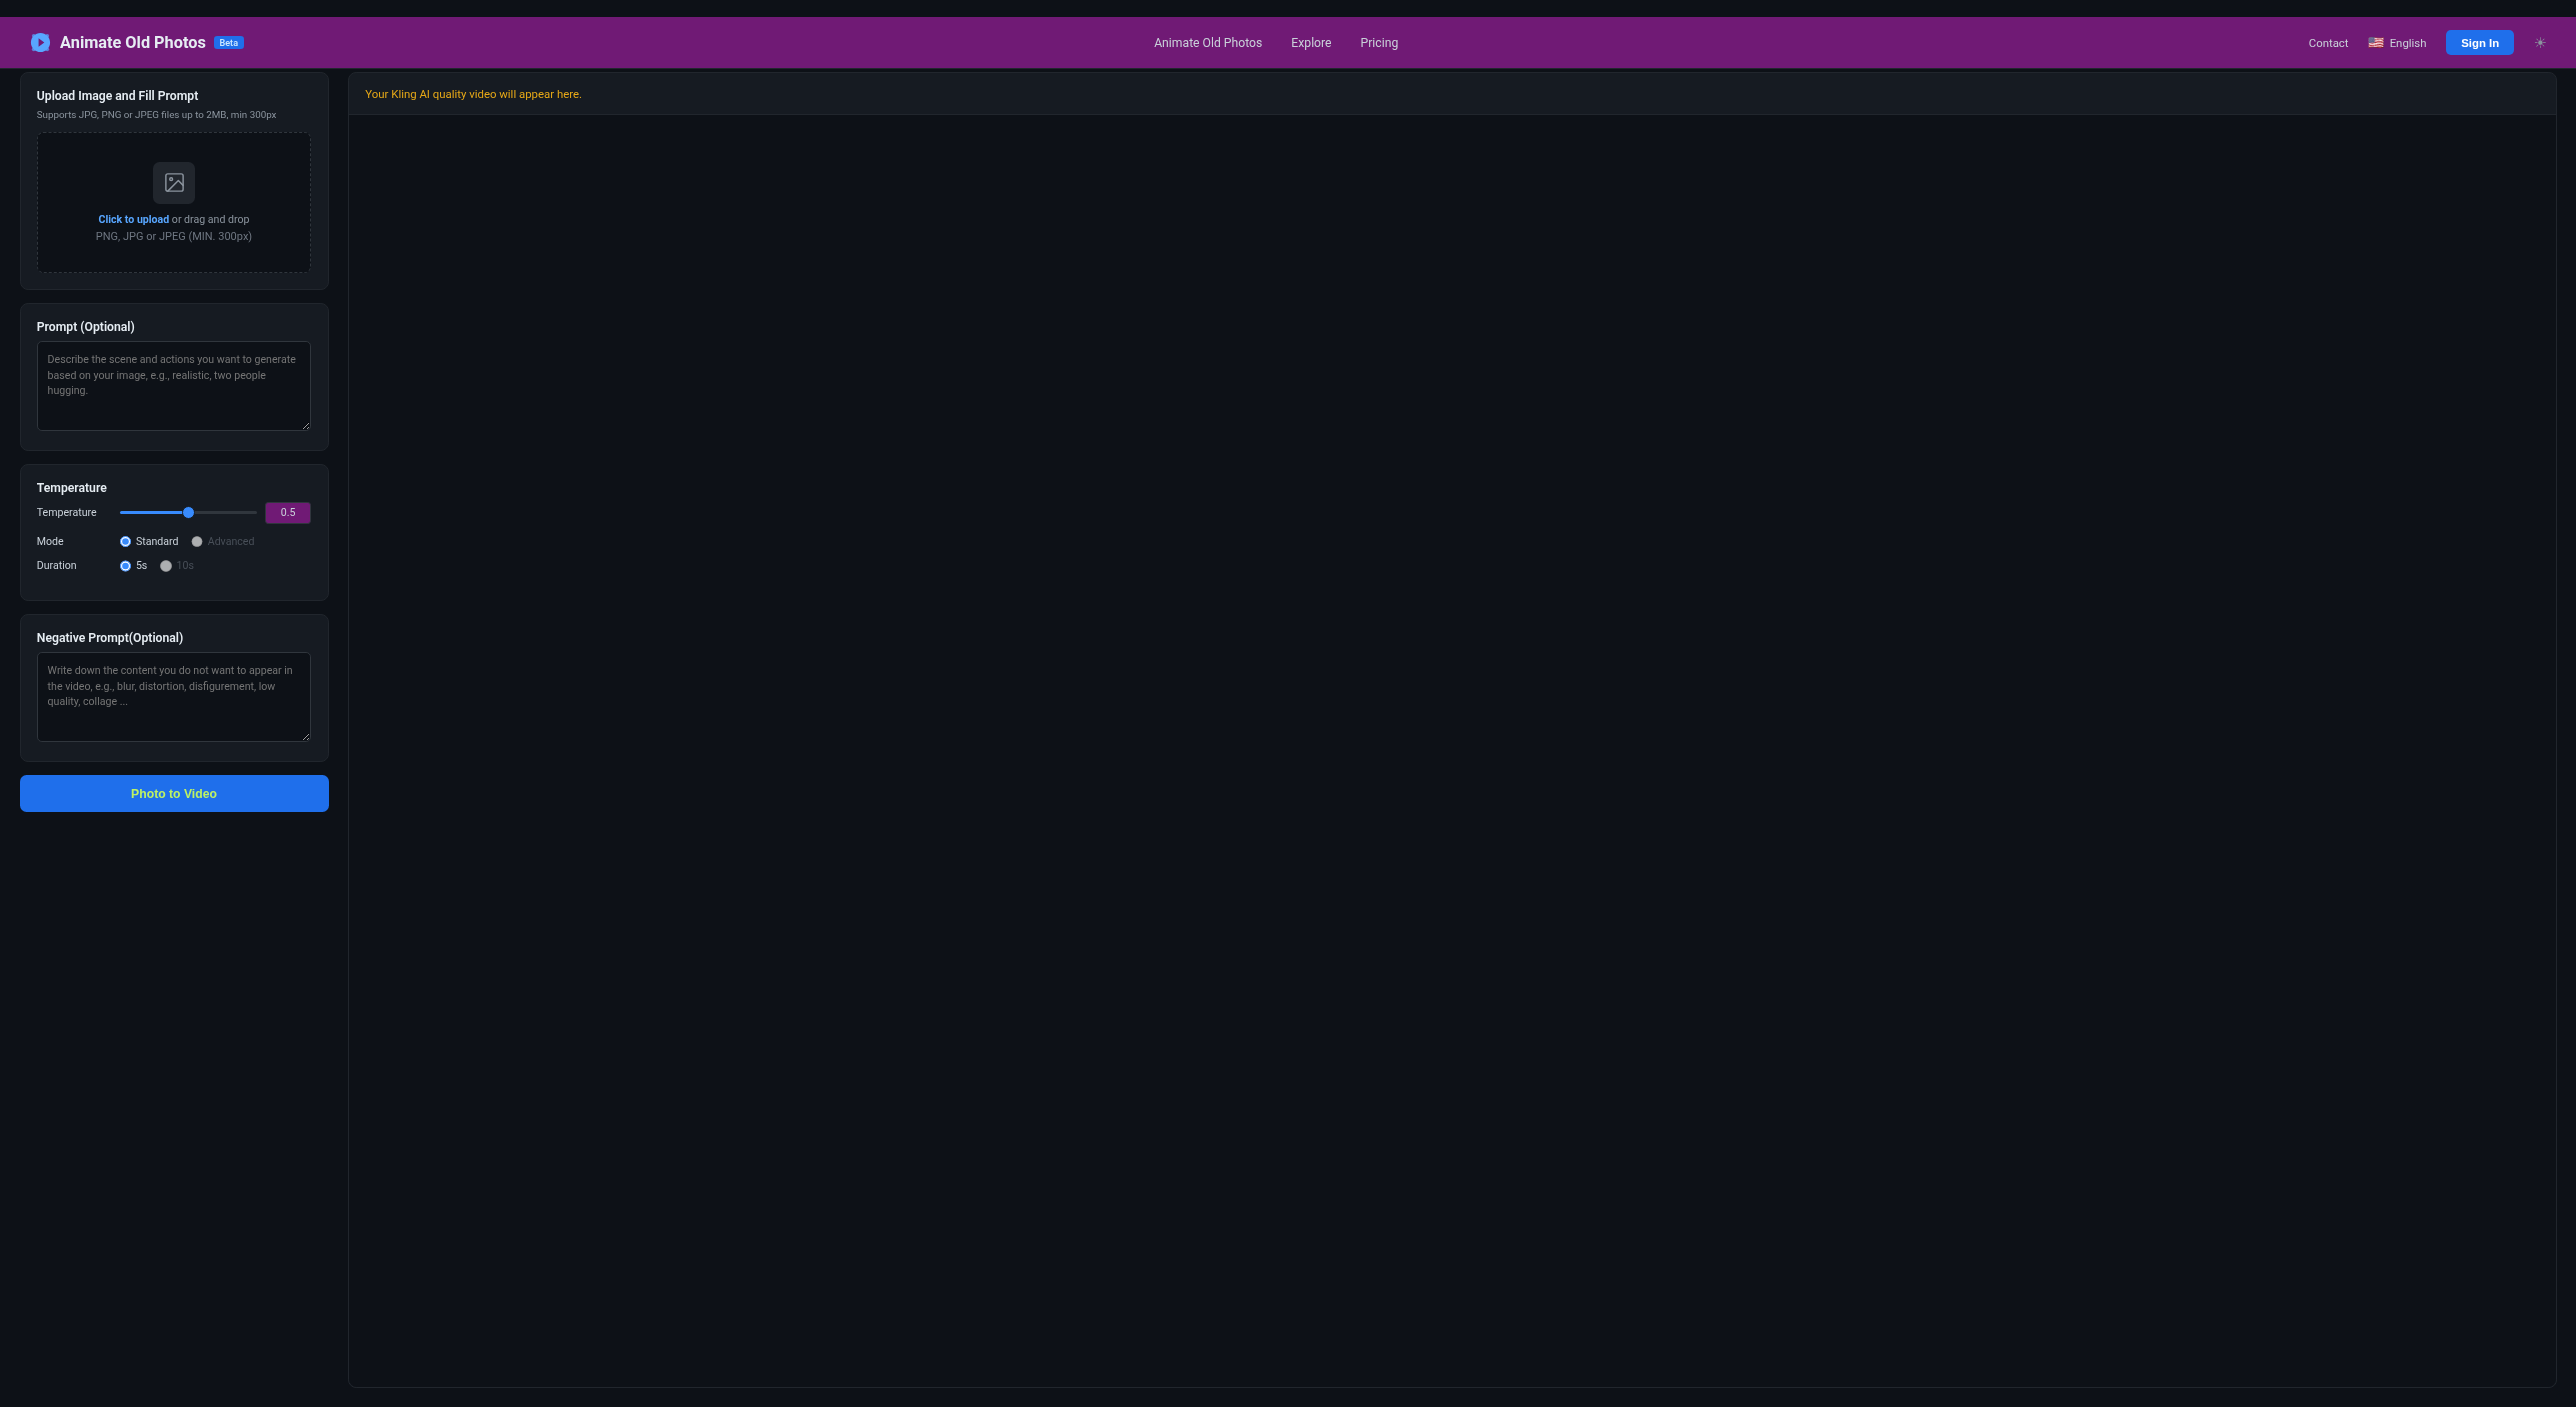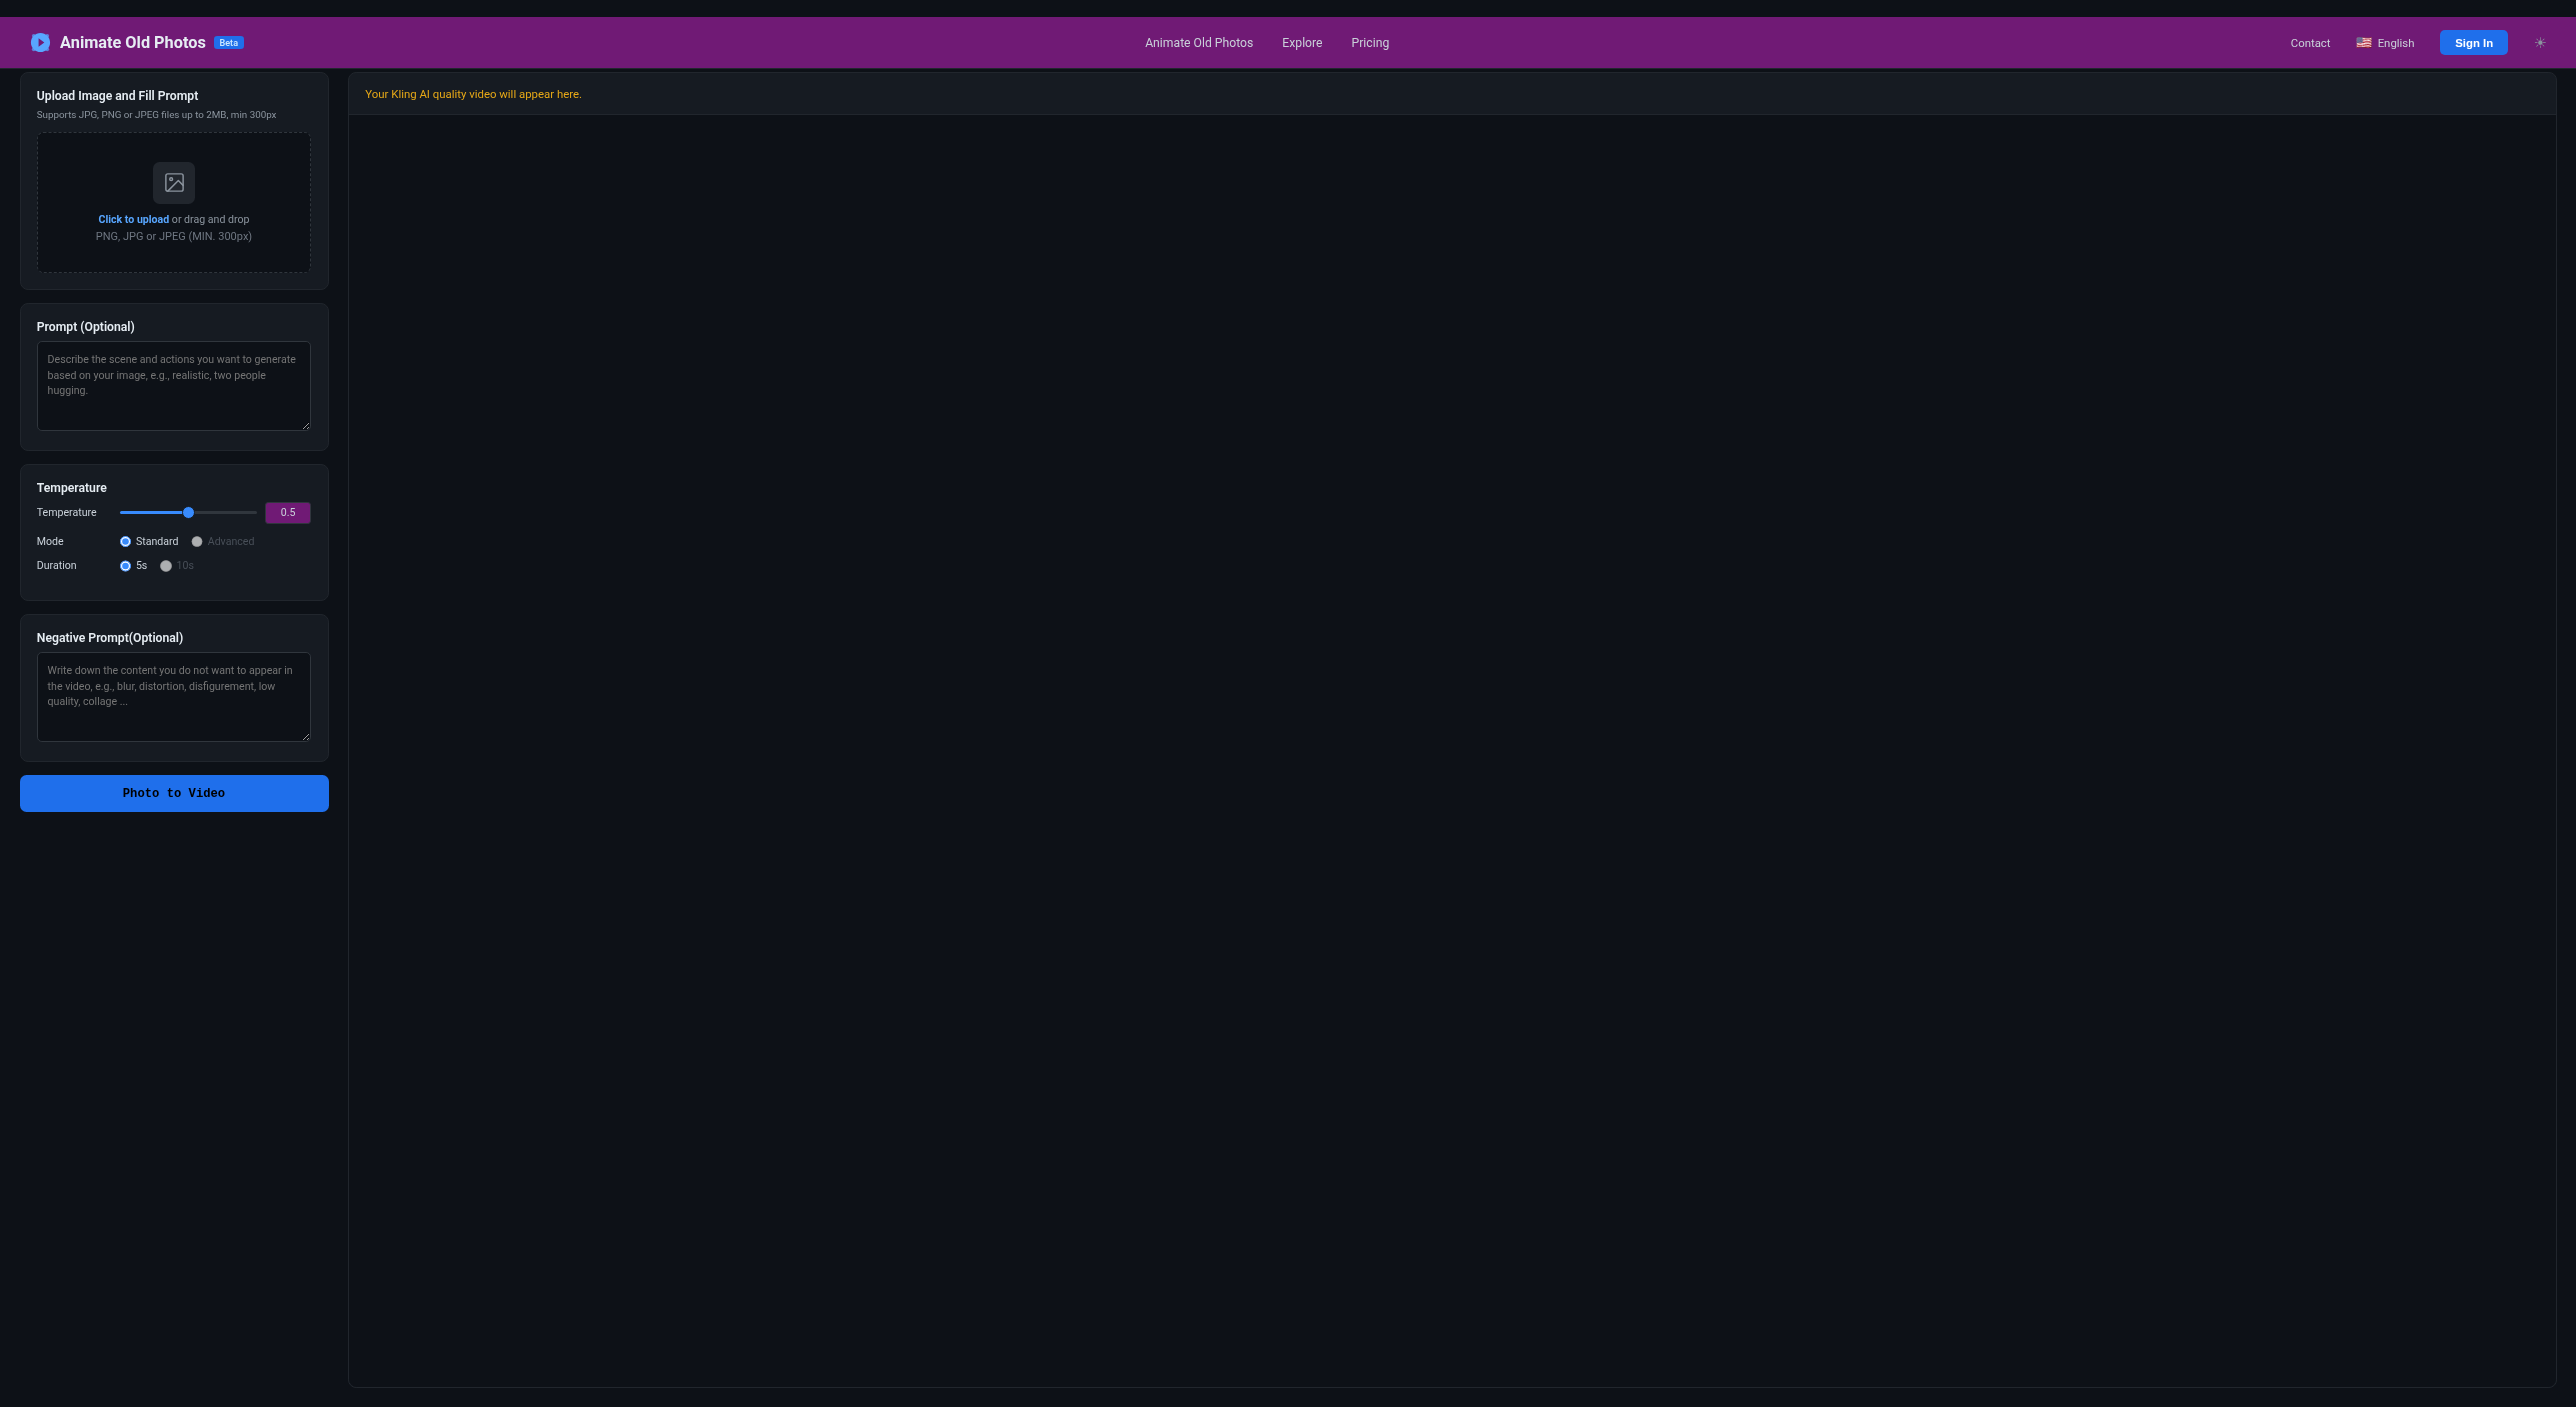--- a/index.html
+++ b/index.html
@@ -65,21 +65,21 @@
     .nav-link {
       color: #c9d1d9;
       font-size: 12.2px;
       text-decoration: none;
       cursor: pointer;
     }
 
     .header-right {
       display: flex;
       align-items: center;
-      gap: 26px;
+      gap: 20px;
     }
 
     .contact-link {
       color: #c9d1d9;
       font-size: 11.4px;
       cursor: pointer;
       text-decoration: none;
     }
 
     .language-selector {
@@ -293,29 +293,28 @@
     }
 
     .radio-label.disabled {
       color: #484f58;
     }
 
     
     .submit-btn {
       width: 100%;
       background-color: #1f6feb;
-      color: #000000;
+      color: #bef264;
       border: none;
       border-radius: 6.5px;
       padding: 11.4px;
       font-size: 12.2px;
       font-weight: 600;
       cursor: pointer;
       transition: background-color 0.2s;
-      font-family: Liberation Mono, monospace;
     }
 
     
     .right-panel {
       flex: 1;
       background-color: #161b22;
       border: 0.8px solid #21262d;
       border-radius: 8.1px;
       display: flex;
       flex-direction: column;

